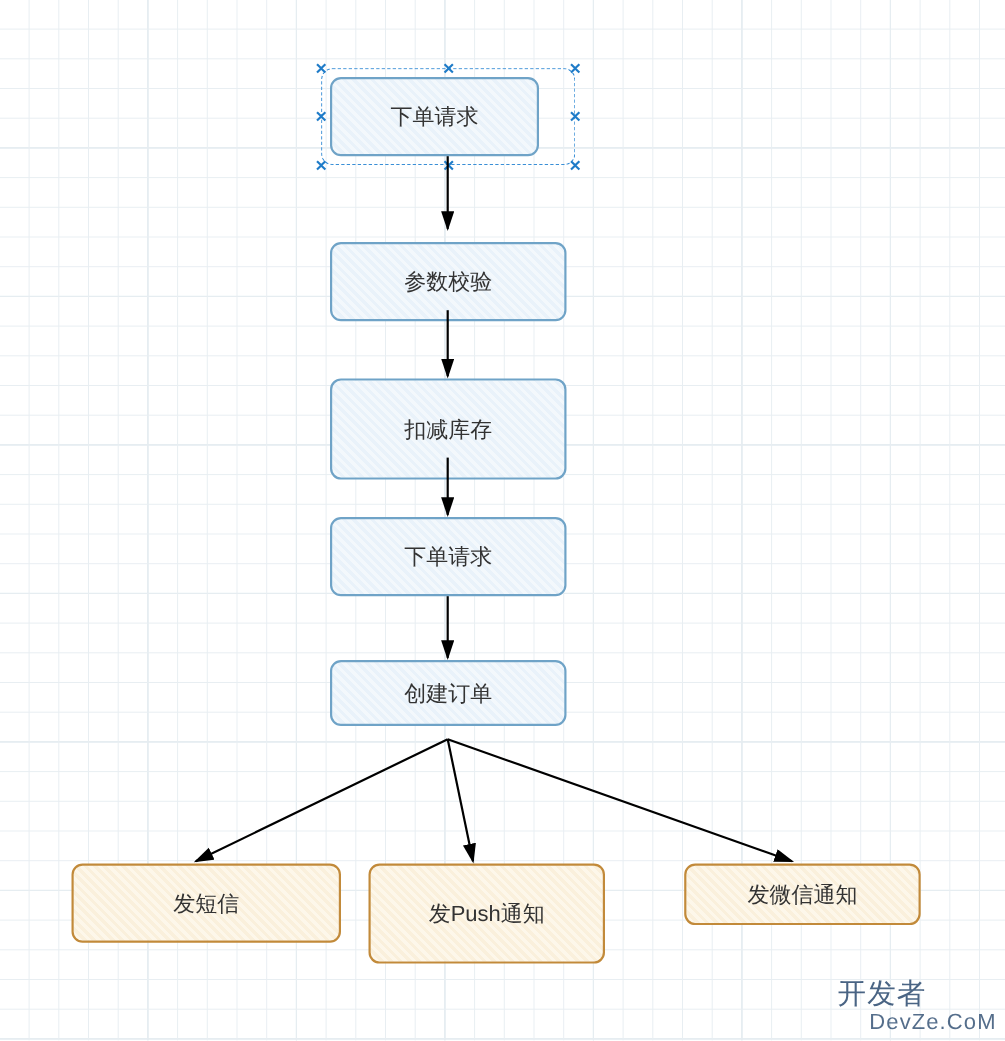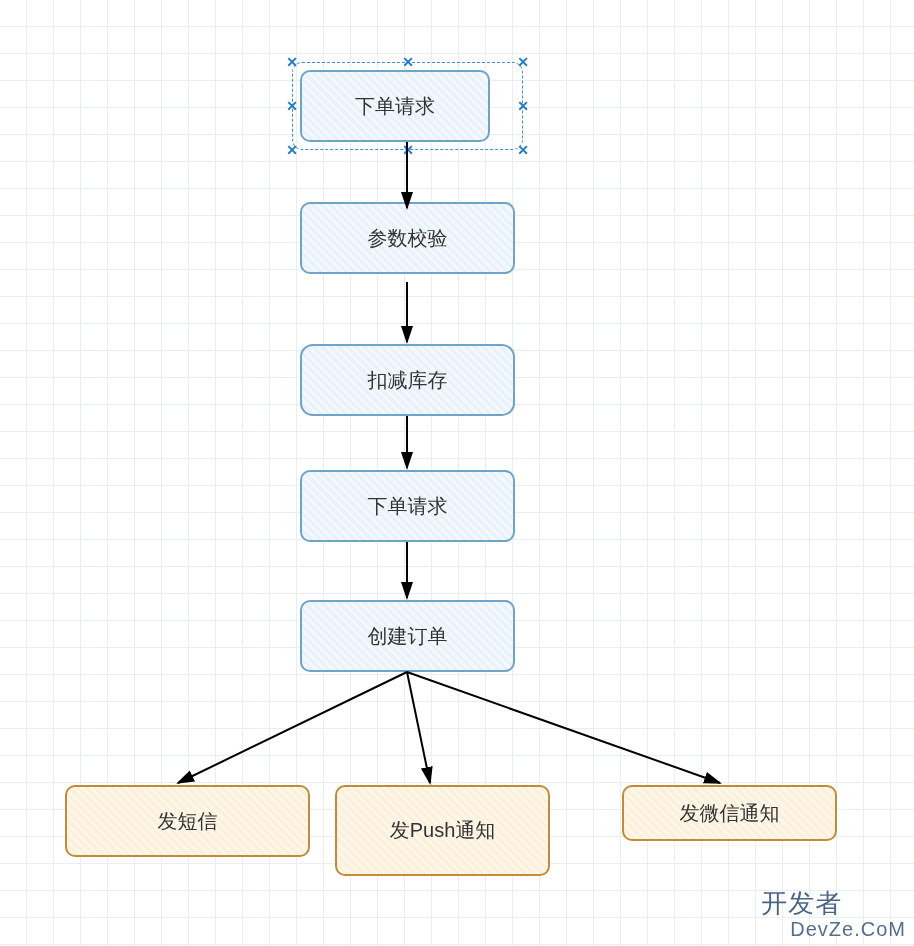--- a/index.html
+++ b/index.html
@@ -90,33 +90,33 @@
 
   <span class="handle" style="left:292px;top:62px;">✕</span>
   <span class="handle" style="left:408px;top:62px;">✕</span>
   <span class="handle" style="left:523px;top:62px;">✕</span>
   <span class="handle" style="left:292px;top:106px;">✕</span>
   <span class="handle" style="left:523px;top:106px;">✕</span>
   <span class="handle" style="left:292px;top:150px;">✕</span>
   <span class="handle" style="left:408px;top:150px;">✕</span>
   <span class="handle" style="left:523px;top:150px;">✕</span>
 
-  <div class="node node-blue" style="left:300px;top:202px;width:215px;height:72px;">
+  <div class="node node-blue" style="left:300px;top:220px;width:215px;height:72px;">
     <span>参数校验</span>
   </div>
 
-  <div class="node node-blue" style="left:300px;top:344px;width:215px;height:72px;border-radius:13px;">
+  <div class="node node-blue" style="left:300px;top:344px;width:215px;height:92px;">
     <span>扣减库存</span>
   </div>
 
   <div class="node node-blue" style="left:300px;top:470px;width:215px;height:72px;">
     <span>下单请求</span>
   </div>
 
-  <div class="node node-blue" style="left:300px;top:600px;width:215px;height:72px;">
+  <div class="node node-blue" style="left:300px;top:600px;width:215px;height:60px;">
     <span>创建订单</span>
   </div>
 
   <div class="node node-orange" style="left:65px;top:785px;width:245px;height:72px;">
     <span>发短信</span>
   </div>
 
   <div class="node node-orange" style="left:335px;top:785px;width:215px;height:91px;">
     <span>发Push通知</span>
   </div>

